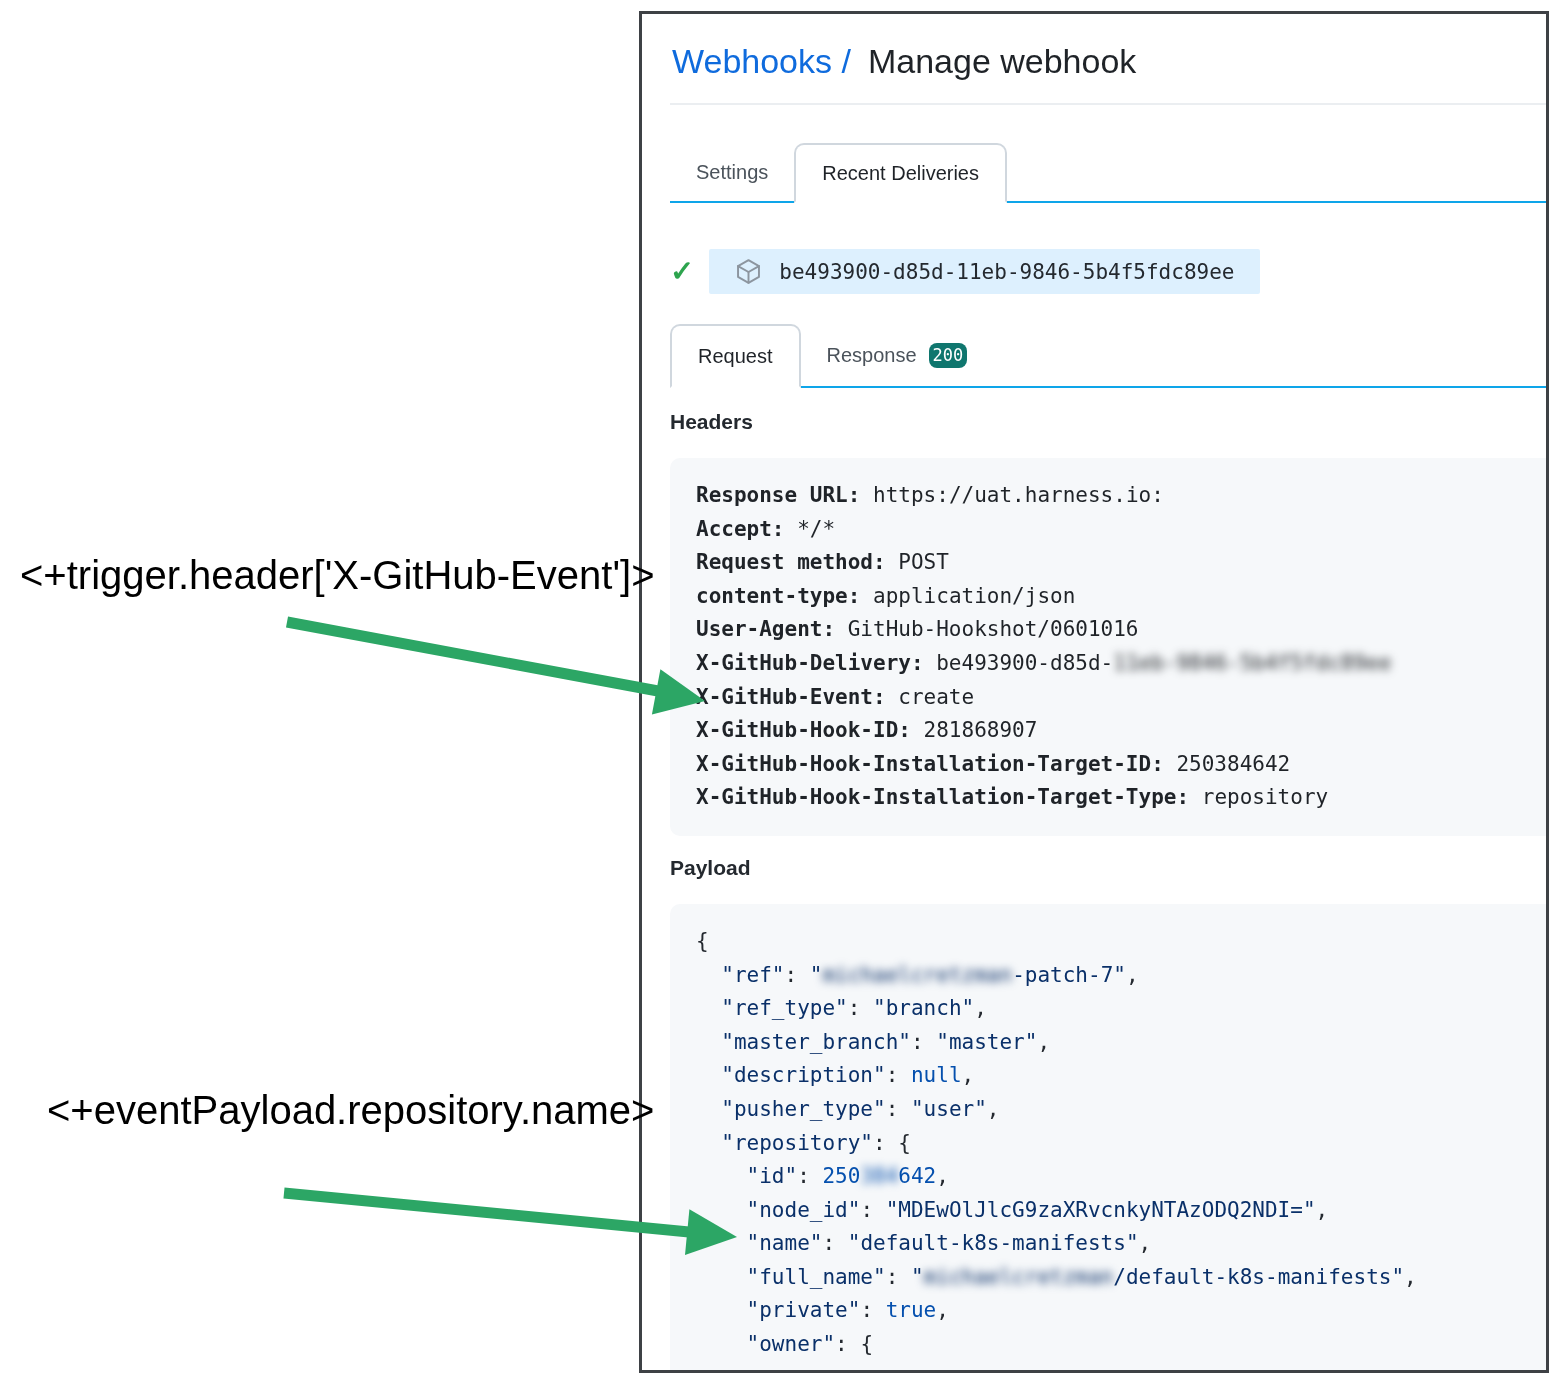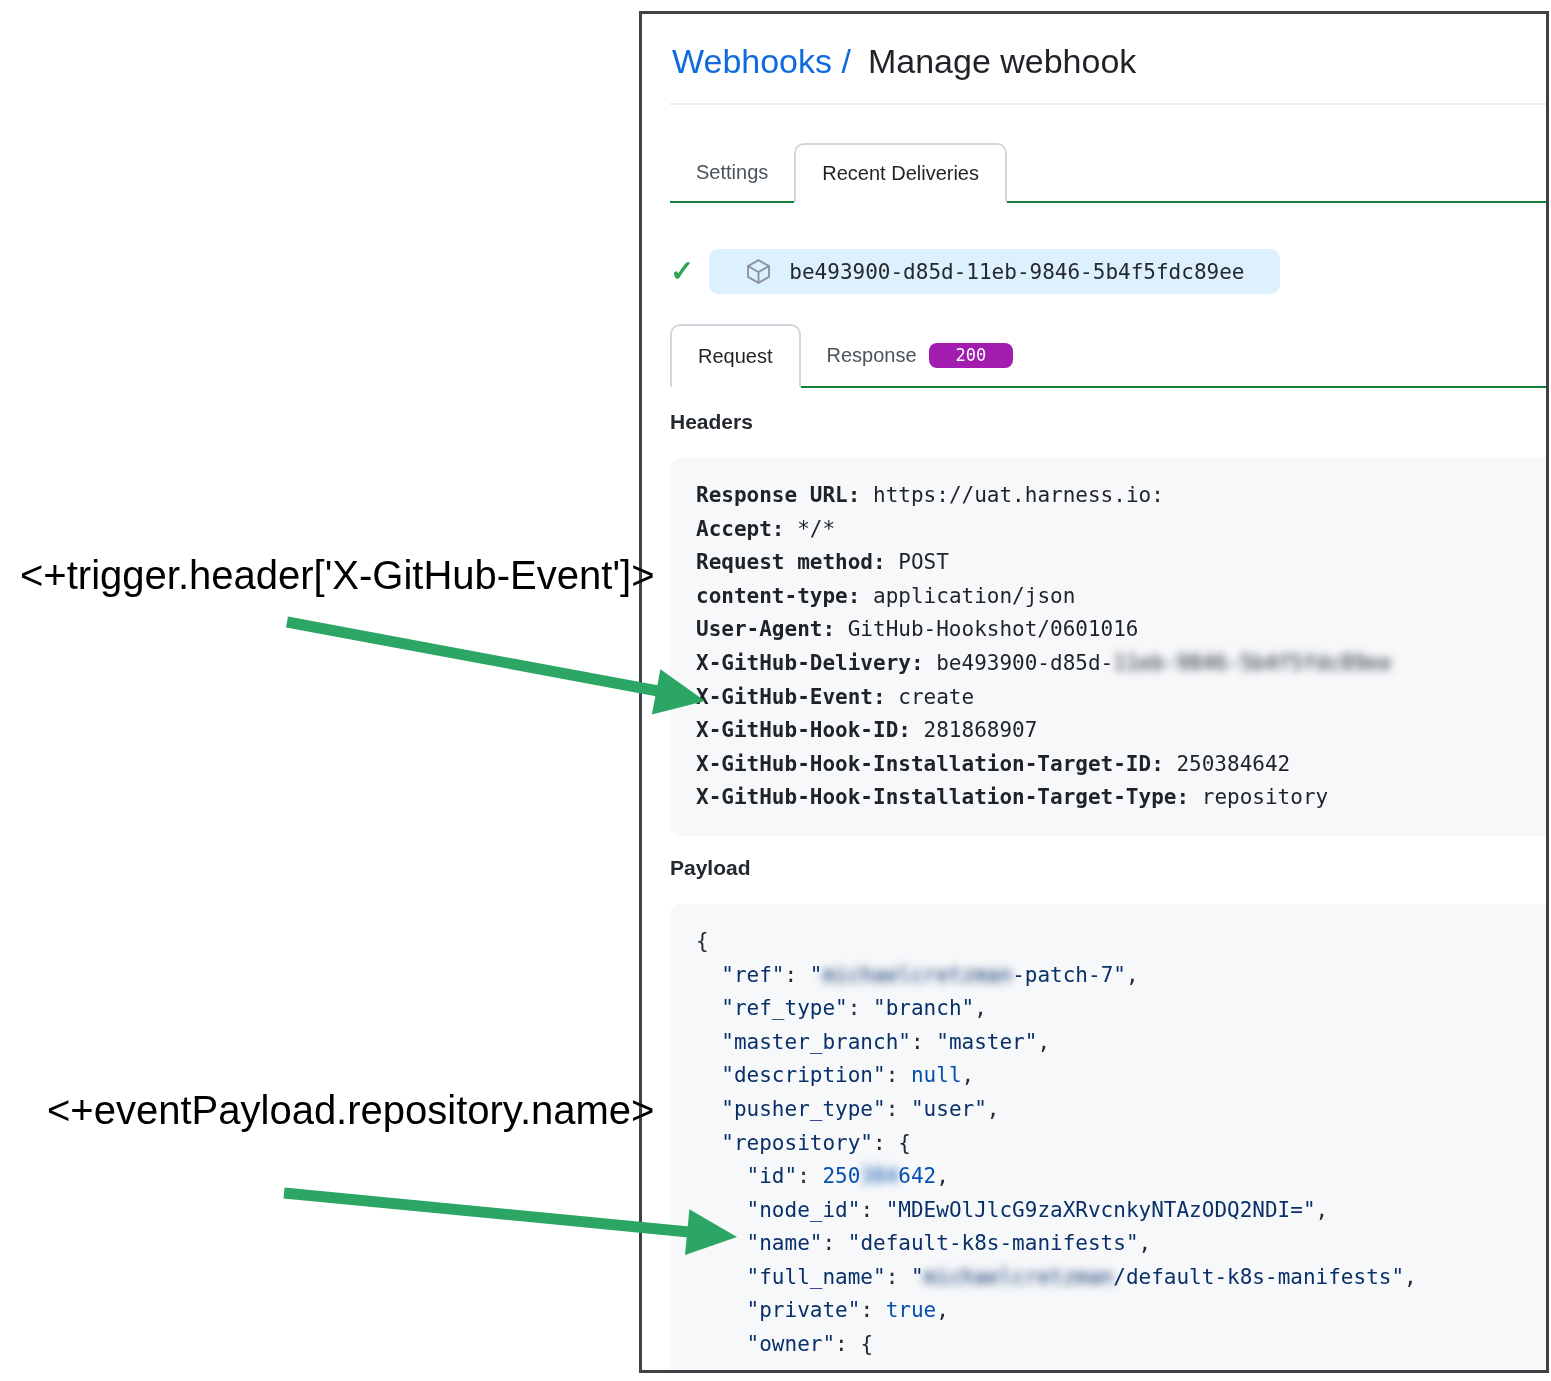--- a/index.html
+++ b/index.html
@@ -28,44 +28,44 @@
   }
   .page-title{
     margin:28px 0 0 2px;font-size:34px;font-weight:400;color:#1f2328;
   }
   .page-title a{color:#0f6bdd;text-decoration:none;text-align:right;}
   .page-title .title-rest{margin-left:17px;}
   .title-divider{border:none;border-top:2px solid #ebeef1;margin:22px 0 0 0;}
 
   
   .tabbar{
-    display:flex;align-items:stretch;border-bottom:2px solid #15803d;
+    display:flex;align-items:stretch;border-bottom:2px solid #0ea5e9;
     height:58px;box-sizing:content-box;
   }
   .tabbar1{margin-top:38px;}
   .tabbar2{margin-top:30px;height:62px;}
   .tab{
     display:flex;align-items:center;padding:0 26px;font-size:20px;
     color:#4b535b;cursor:pointer;gap:12px;
   }
   .tab.active{
     background:#fff;border:2px solid #d0d7de;border-bottom:2px solid #fff;
     border-radius:10px 10px 0 0;margin-bottom:-2px;color:#1f2328;
   }
   .status-badge{
-    background:#a21caf;color:#fff;font-family:"DejaVu Sans Mono",monospace;
-    font-size:17px;padding:4px 27px;border-radius:8px;line-height:1;
+    background:#0f766e;color:#fff;font-family:"DejaVu Sans Mono",monospace;
+    font-size:17px;padding:4px 4px;border-radius:8px;line-height:1;
   }
 
   
   .delivery-row{display:flex;align-items:center;margin-top:46px;gap:15px;}
   .check{color:#2da44e;font-size:29px;font-weight:700;line-height:1;}
   .guid-pill{
     display:flex;align-items:center;gap:17px;background:#ddf0fe;
-    border-radius:9px;padding:9px 36px;cursor:pointer;
+    border-radius:2px;padding:9px 26px;cursor:pointer;
   }
   .guid-text{
     font-family:"DejaVu Sans Mono",monospace;font-size:21px;color:#24292f;
   }
 
   
   .section-label{font-size:21px;font-weight:700;color:#24292f;margin:22px 0 0 0;}
   .codebox{
     background:#f6f8fa;border-radius:10px 0 0 10px;margin-top:24px;
     padding:21px 8px 21px 26px;

